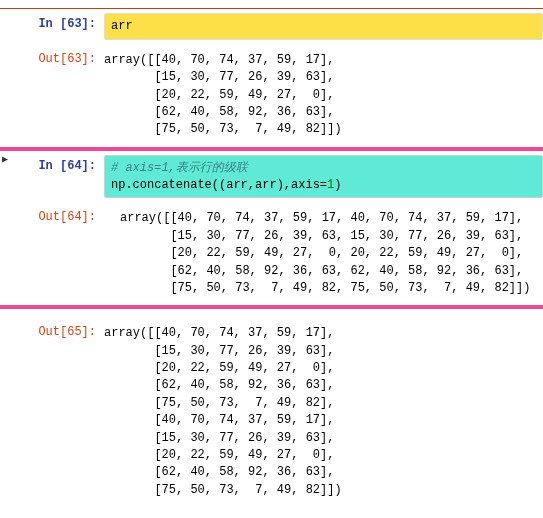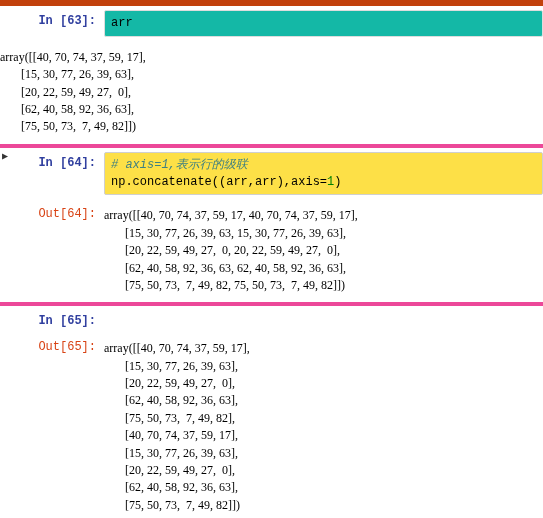--- a/index.html
+++ b/index.html
@@ -9,50 +9,50 @@
     padding: 0;
     background: #fff;
     color: #000;
     width: 543px;
   }
   .cell {
     display: flex;
     border-top: 4px solid #ec4899;
     padding: 4px 0;
   }
-  .cell.first { border-top: 6px solid #c2410c; }
+  .cell.first { border-top: 1px solid #c2410c; margin-top: 8px; }
   .prompt {
     width: 96px;
     min-width: 96px;
     text-align: right;
     padding-right: 8px;
     font-family: "Courier New", monospace;
     padding-top: 4px;
   }
   .prompt.in { color: #303F9F; font-weight: bold; }
   .prompt.out { color: #D84315; }
   .input-area {
     flex: 1;
-    background: #fde047;
+    background: #5eead4;
     border: 1px solid #cfcfcf;
     border-radius: 2px;
     padding: 4px 6px;
     font-family: "Courier New", monospace;
     white-space: pre;
     line-height: 1.4;
     overflow-x: hidden;
   }
   .input-area.plain {
-    background: #14b8a6;
+    background: #fde047;
     border: 1px solid #ddd;
   }
   .output-area {
     flex: 1;
     padding: 4px 0 4px 0;
-    font-family: Liberation Serif, serif;
+    font-family: Liberation Mono, monospace;
     white-space: pre;
     line-height: 1.45;
   }
   .comment { color: #408080; font-style: italic; }
   .func { color: #000; }
   .num { color: #008000; }
   .run-marker {
     position: absolute;
     left: 0;
     color: #333;
@@ -63,46 +63,46 @@
   .cell-wrap { position: relative; }
 </style>
 </head>
 <body>
 
 <div class="cell first">
   <div class="prompt in">In  [63]:</div>
   <div class="input-area plain">arr</div>
 </div>
 <div class="cell" style="border-top:none;">
+  <div class="prompt out">Out[63]:</div>
   <div class="output-area">array([[40, 70, 74, 37, 59, 17],
        [15, 30, 77, 26, 39, 63],
        [20, 22, 59, 49, 27,  0],
        [62, 40, 58, 92, 36, 63],
        [75, 50, 73,  7, 49, 82]])</div>
 </div>
 
 <div class="cell-wrap">
   <div class="run-marker">▶</div>
   <div class="cell">
     <div class="prompt in">In  [64]:</div>
     <div class="input-area"><span class="comment"># axis=1,表示行的级联</span>
 <span class="func"><span>np.concatenate((arr,arr),axis=</span><span class="num">1</span><span>)</span></span></div>
   </div>
 </div>
-<div class="cell" style="border-top:none;">
+<div class="cell" style="border-top:none;gap:16px;">
   <div class="prompt out">Out[64]:</div>
   <div class="output-area">array([[40, 70, 74, 37, 59, 17, 40, 70, 74, 37, 59, 17],
        [15, 30, 77, 26, 39, 63, 15, 30, 77, 26, 39, 63],
        [20, 22, 59, 49, 27,  0, 20, 22, 59, 49, 27,  0],
        [62, 40, 58, 92, 36, 63, 62, 40, 58, 92, 36, 63],
        [75, 50, 73,  7, 49, 82, 75, 50, 73,  7, 49, 82]])</div>
 </div>
 
 <div class="cell">
-  <div class="prompt in">In  [65]:</div>
 </div>
 <div class="cell" style="border-top:none;">
   <div class="prompt out">Out[65]:</div>
   <div class="output-area">array([[40, 70, 74, 37, 59, 17],
        [15, 30, 77, 26, 39, 63],
        [20, 22, 59, 49, 27,  0],
        [62, 40, 58, 92, 36, 63],
        [75, 50, 73,  7, 49, 82],
        [40, 70, 74, 37, 59, 17],
        [15, 30, 77, 26, 39, 63],

